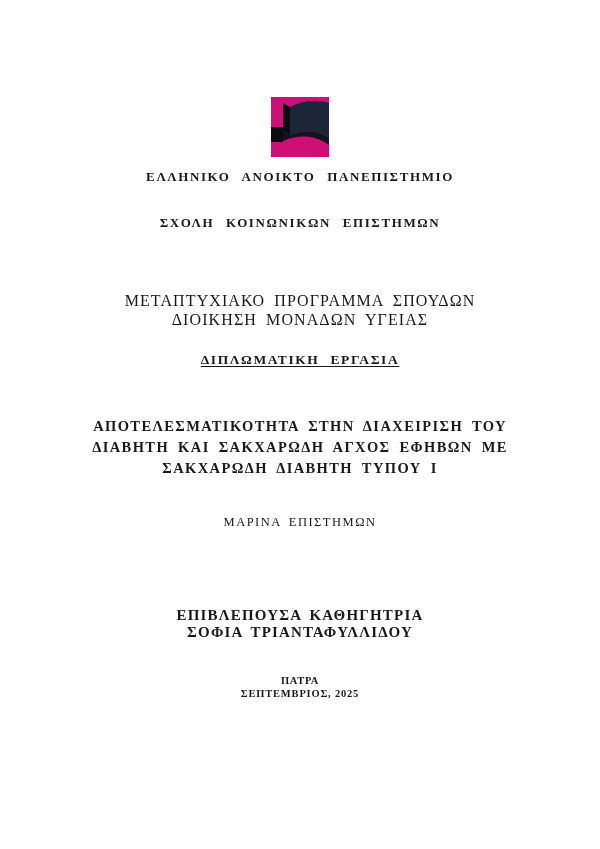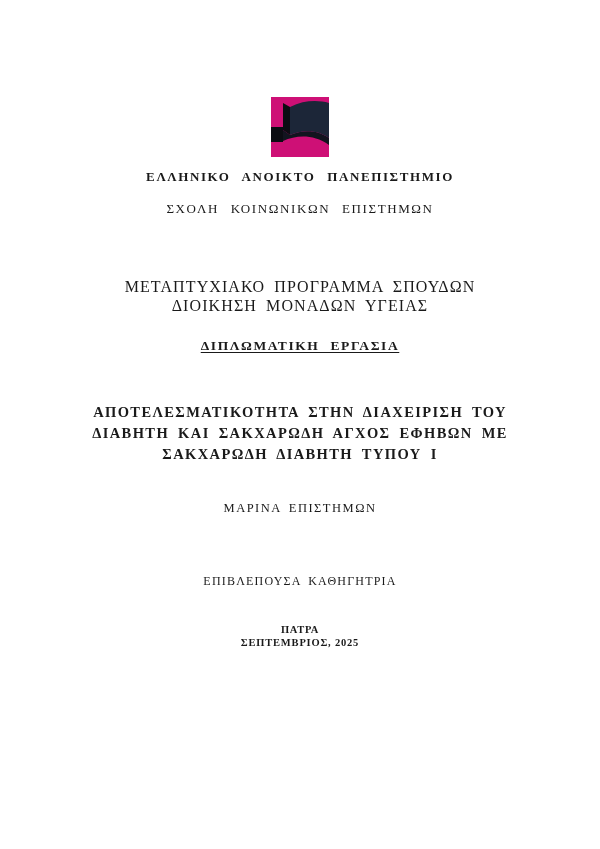--- a/index.html
+++ b/index.html
@@ -27,23 +27,23 @@
   }
   .university {
     margin-top: 13px;
     font-size: 13px;
     font-weight: bold;
     letter-spacing: 1.6px;
     word-spacing: 7px;
     line-height: 14px;
   }
   .school {
-    margin-top: 18px;
+    margin-top: 32px;
     font-size: 13px;
-    font-weight: normal;
+    font-weight: bold;
     letter-spacing: 1.6px;
     word-spacing: 7px;
     line-height: 14px;
   }
   .program {
     margin-top: 61px;
     font-size: 16px;
     font-weight: normal;
     letter-spacing: 1.1px;
     word-spacing: 4px;
@@ -71,23 +71,23 @@
   }
   .author {
     margin-top: 36px;
     font-size: 12.5px;
     font-weight: normal;
     letter-spacing: 1.5px;
     word-spacing: 3px;
     line-height: 14px;
   }
   .supervisor {
-    margin-top: 58px;
-    font-size: 12px;
-    font-weight: normal;
+    margin-top: 78px;
+    font-size: 15px;
+    font-weight: bold;
     letter-spacing: 1.2px;
     word-spacing: 3px;
     line-height: 17px;
   }
   .footer-block {
     margin-top: 33px;
     font-size: 10.5px;
     font-weight: bold;
     letter-spacing: 0.8px;
     line-height: 13px;
@@ -128,20 +128,21 @@
   <div class="title">
     <div>ΑΠΟΤΕΛΕΣΜΑΤΙΚΟΤΗΤΑ ΣΤΗΝ ΔΙΑΧΕΙΡΙΣΗ ΤΟΥ</div>
     <div>ΔΙΑΒΗΤΗ ΚΑΙ ΣΑΚΧΑΡΩΔΗ ΑΓΧΟΣ ΕΦΗΒΩΝ ΜΕ</div>
     <div>ΣΑΚΧΑΡΩΔΗ ΔΙΑΒΗΤΗ ΤΥΠΟΥ Ι</div>
   </div>
 
   <div class="author">ΜΑΡΙΝΑ ΕΠΙΣΤΗΜΩΝ</div>
 
   <div class="supervisor">
     <div>ΕΠΙΒΛΕΠΟΥΣΑ ΚΑΘΗΓΗΤΡΙΑ</div>
+    <div>ΣΟΦΙΑ ΤΡΙΑΝΤΑΦΥΛΛΙΔΟΥ</div>
   </div>
 
   <div class="footer-block">
     <div>ΠΑΤΡΑ</div>
     <div>ΣΕΠΤΕΜΒΡΙΟΣ, 2025</div>
   </div>
 
 </div>
 
 </body></html>

